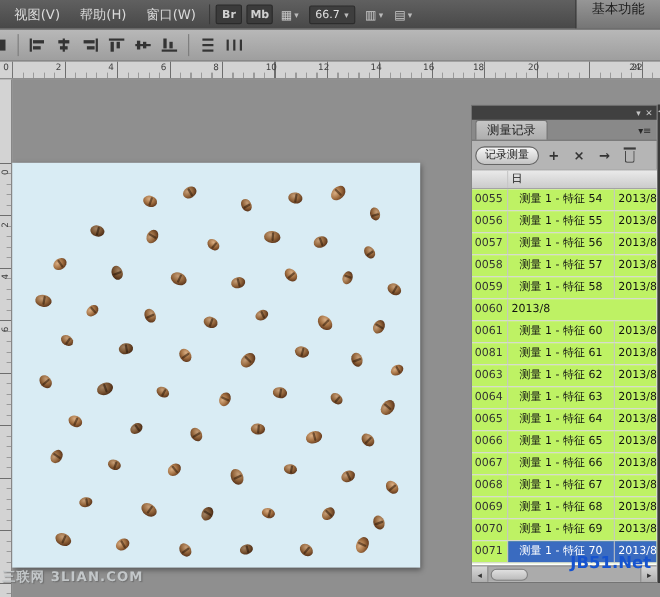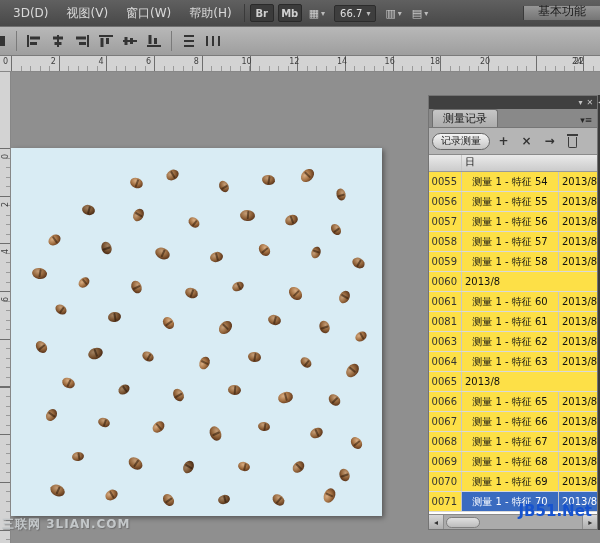--- a/index.html
+++ b/index.html
@@ -7,21 +7,21 @@
   .app { width:600px; height:543px; display:flex; flex-direction:column; background:#8f8f8f; position:relative; }
 
   
   .menubar { flex:0 0 26px; background:linear-gradient(#606060,#484848); display:flex; align-items:center; color:#dadada; font-size:12px; padding-left:4px; }
   .menu-item { padding:0 9px; line-height:26px; white-space:nowrap; }
   .mb-sep { width:1px; height:18px; background:#3a3a3a; margin:0 3px; }
   .appbtn { height:18px; min-width:24px; background:#3b3b3b; border:1px solid #2a2a2a; color:#d0d0d0; font-size:10px; font-weight:bold; border-radius:2px; margin:0 2px; font-family:inherit; }
   .icon-drop { display:flex; align-items:center; gap:2px; padding:0 5px; color:#cccccc; font-size:11px; }
   .caret { font-size:8px; color:#bbbbbb; }
   .zoom-box { background:#3e3e3e; border:1px solid #2c2c2c; height:17px; padding:0 5px; font-size:10px; color:#e0e0e0; display:flex; align-items:center; gap:4px; border-radius:2px; margin:0 4px; }
-  .workspace-btn { margin-left:auto; height:14px; display:flex; align-items:flex-end; gap:5px; padding:0 14px; background:linear-gradient(#969696,#757575); color:#1b1b1b; font-size:12px; border-left:1px solid #3a3a3a; }
+  .workspace-btn { margin-left:auto; height:26px; display:flex; align-items:flex-start; gap:5px; padding:0 14px; background:linear-gradient(#969696,#757575); color:#1b1b1b; font-size:12px; border-left:1px solid #3a3a3a; }
 
   
   .optionsbar { flex:0 0 30px; background:linear-gradient(#b8b8b8,#9e9e9e); border-top:1px solid #6f6f6f; border-bottom:1px solid #7b7b7b; display:flex; align-items:center; gap:2px; overflow:hidden; }
   .tool-ic { width:22px; height:20px; display:flex; align-items:center; justify-content:center; border-radius:2px; flex:0 0 auto; }
   .tool-ic svg { display:block; }
   .tool-ic svg rect { fill:#343434; }
   .ob-sep { width:1px; height:20px; background:#7a7a7a; margin:0 4px; flex:0 0 auto; }
   .cutoff { margin-left:-12px; }
 
   
@@ -67,21 +67,21 @@
   .small-ic { width:19px; height:17px; display:flex; align-items:center; justify-content:center; color:#343434; font-size:12px; font-weight:bold; }
   .trash-ic { position:relative; width:9px; height:11px; border:1px solid #3c3c3c; border-top:none; border-radius:0 0 2px 2px; margin-top:3px; }
   .trash-ic::before { content:""; position:absolute; left:-2px; top:-3px; width:11px; height:2px; background:#3c3c3c; }
 
   .mtable { flex:1; display:flex; flex-direction:column; background:#ffffff; border-top:1px solid #8a8a8a; overflow:hidden; }
   .thead { flex:0 0 17px; display:flex; background:linear-gradient(#eaeaea,#cbcbcb); border-bottom:1px solid #999999; color:#1f1f1f; align-items:center; }
   .cell { height:100%; overflow:hidden; white-space:nowrap; }
   .cell.num { flex:0 0 33px; border-right:1px solid #c6c6c6; text-align:right; padding-right:4px; color:#333333; }
   .cell.label { flex:0 0 97px; border-right:1px solid #c6c6c6; text-align:center; color:#111111; }
   .cell.date { flex:1; padding-left:3px; color:#111111; }
-  .trow { flex:0 0 20px; display:flex; align-items:stretch; background:#fde047; border-bottom:1px solid #d9d9d9; }
+  .trow { flex:0 0 20px; display:flex; align-items:stretch; background:#bef264; border-bottom:1px solid #d9d9d9; }
   .trow .cell { line-height:19px; }
   .trow.selected .cell.label, .trow.selected .cell.date { background:#3a6bc0; color:#ffffff; }
   .hscroll { flex:0 0 15px; background:#ababab; border-top:1px solid #8a8a8a; display:flex; align-items:center; }
   .scroll-btn { width:15px; height:100%; display:flex; align-items:center; justify-content:center; color:#333333; font-size:8px; background:linear-gradient(#d8d8d8,#aeaeae); }
   .scroll-btn.left { border-right:1px solid #8d8d8d; }
   .scroll-btn.right { border-left:1px solid #8d8d8d; margin-left:auto; }
   .scroll-thumb { width:34px; height:11px; margin-left:2px; background:linear-gradient(#e0e0e0,#bcbcbc); border:1px solid #808080; border-radius:6px; }
 
   
   .wm-left { position:absolute; left:2px; top:516px; color:#c3c7c9; font-size:12px; font-weight:bold; letter-spacing:1px; z-index:8; text-shadow:1px 1px 1px rgba(90,90,90,.6); }
@@ -90,24 +90,23 @@
   .wm-logo { width:14px; height:14px; background:#e8352a; border-radius:3px; position:relative; }
   .wm-logo::after { content:""; position:absolute; left:3px; top:3px; width:8px; height:8px; border:2px solid #ffffff; border-radius:1px; }
   .wm-url { color:#1653cf; font-size:15px; font-weight:bold; margin-top:1px; }
 </style>
 </head>
 <body>
 
 <div class="app">
 
   <div class="menubar">
-    <div class="menu-item">3D(D)</div>
     <div class="menu-item">视图(V)</div>
+    <div class="menu-item">帮助(H)</div>
     <div class="menu-item">窗口(W)</div>
-    <div class="menu-item">帮助(H)</div>
     <div class="mb-sep"></div>
     <button class="appbtn">Br</button>
     <button class="appbtn">Mb</button>
     <div class="icon-drop">
       <span>▦</span>
         <span class="caret">▾</span>
     </div>
     <div class="zoom-box">
       <span>66.7</span>
         <span class="caret">▾</span>
@@ -352,20 +351,21 @@
                 <div class="cell label">测量 1 - 特征 62</div>
                 <div class="cell date">2013/8</div>
               </div>
               <div class="trow">
                 <div class="cell num">0064</div>
                 <div class="cell label">测量 1 - 特征 63</div>
                 <div class="cell date">2013/8</div>
               </div>
               <div class="trow">
                 <div class="cell num">0065</div>
+                <div class="cell label">测量 1 - 特征 64</div>
                 <div class="cell date">2013/8</div>
               </div>
               <div class="trow">
                 <div class="cell num">0066</div>
                 <div class="cell label">测量 1 - 特征 65</div>
                 <div class="cell date">2013/8</div>
               </div>
               <div class="trow">
                 <div class="cell num">0067</div>
                 <div class="cell label">测量 1 - 特征 66</div>

